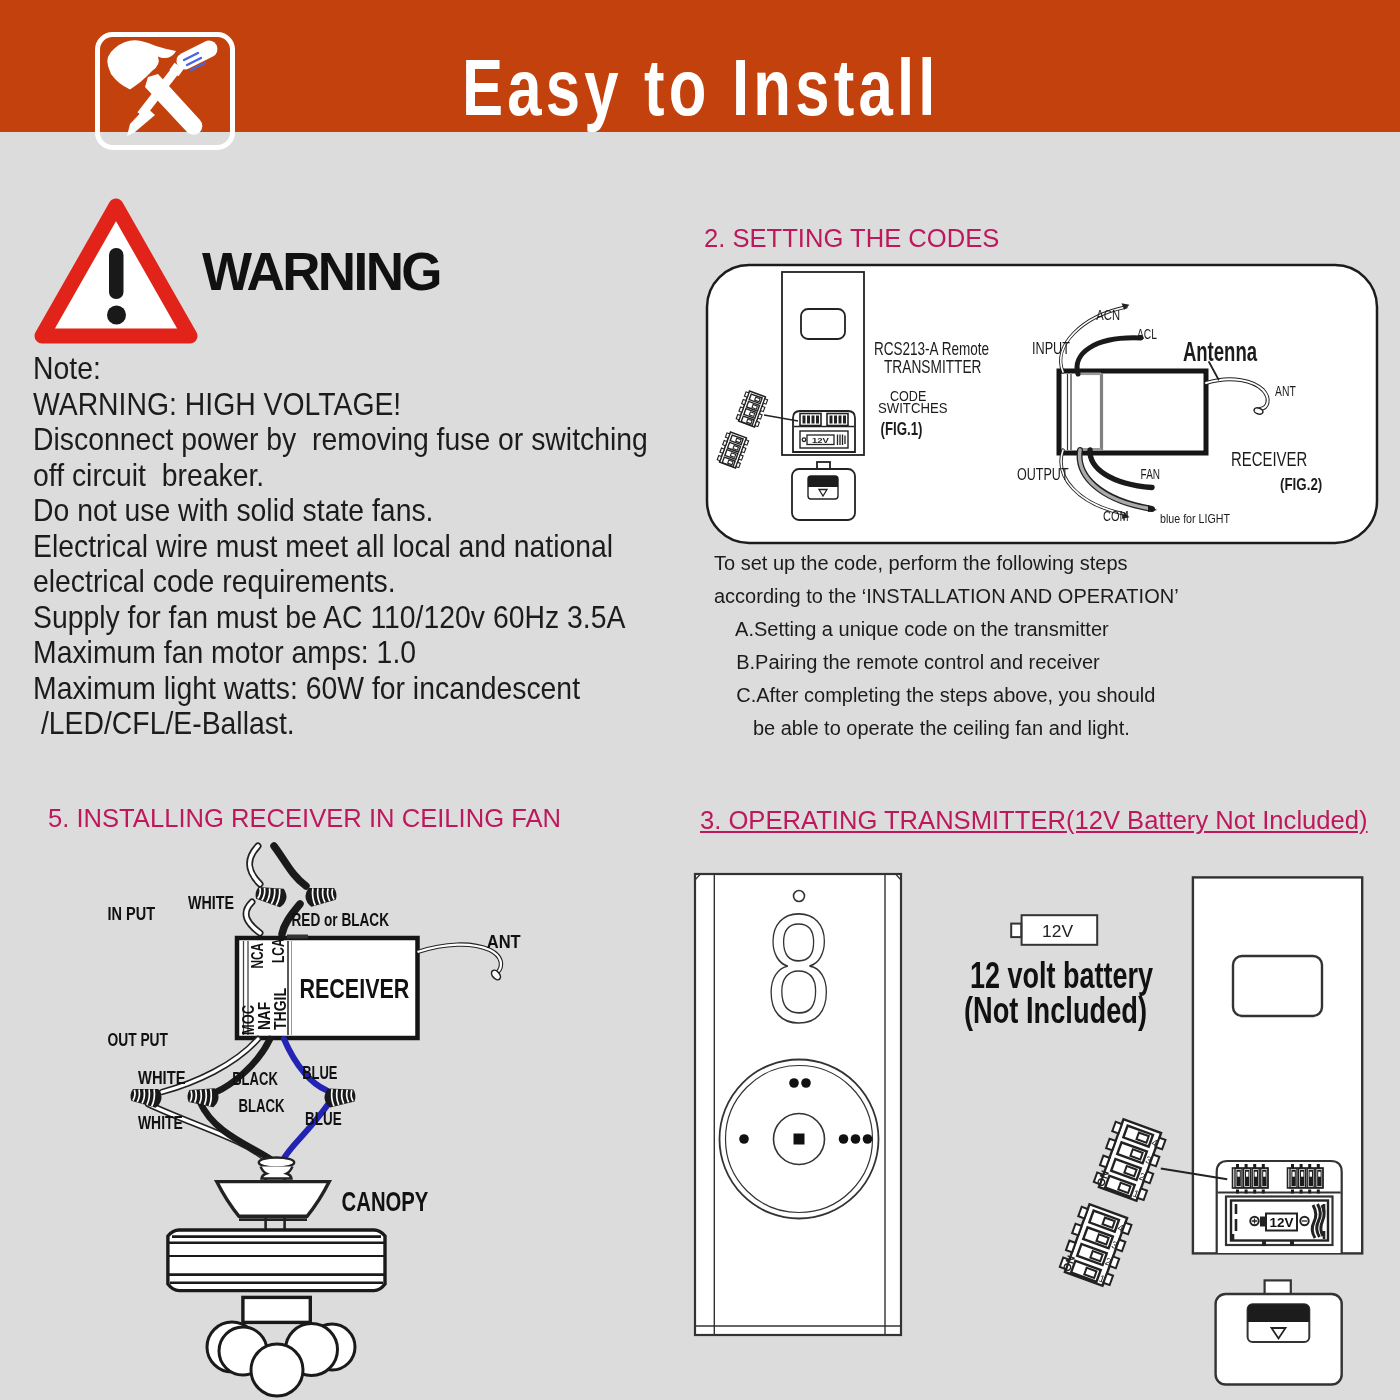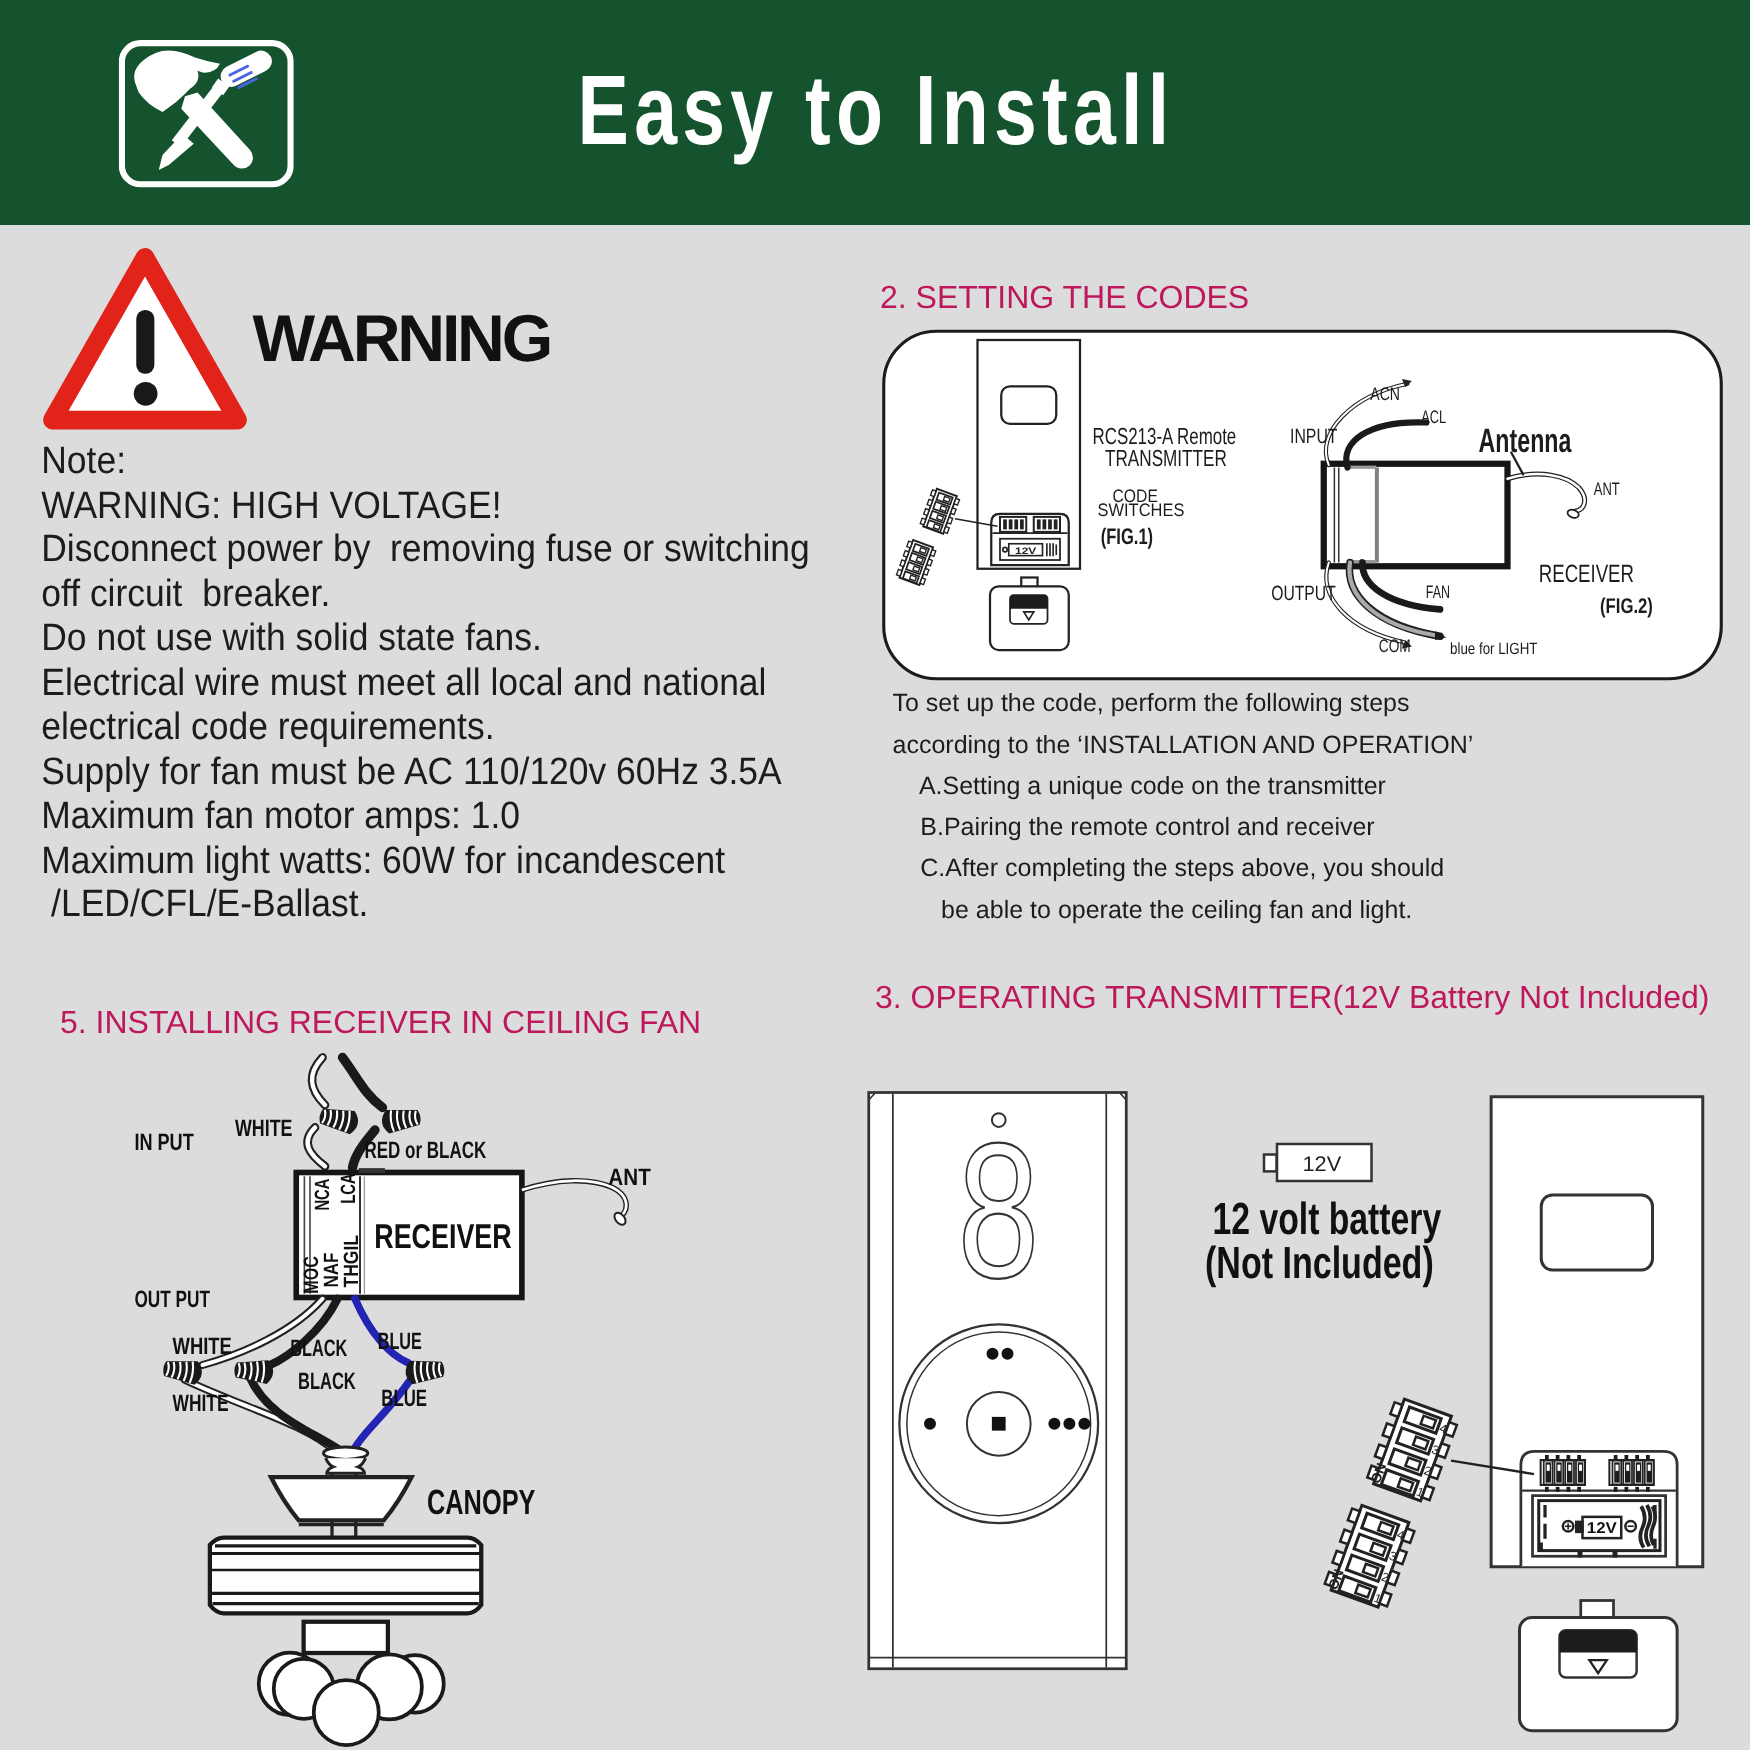--- a/index.html
+++ b/index.html
@@ -1,19 +1,19 @@
 <!DOCTYPE html>
 <html><head>
 <meta charset="utf-8">
 <style>
 * { margin:0; padding:0; box-sizing:border-box; }
 html,body { width:1400px; height:1400px; }
 body { background:#dcdcdd; font-family:"Liberation Sans",sans-serif; position:relative; overflow:hidden; color:#1c1c1c; }
 .abs { position:absolute; }
-#banner { position:absolute; left:0; top:0; width:1400px; height:180px; background:#14532d; }
+#banner { position:absolute; left:0; top:0; width:1400px; height:132px; background:#c2410c; }
 #bannertxt { position:absolute; left:462px; top:48px; font-size:79px; font-weight:bold; color:#fff; letter-spacing:5.4px; line-height:79px; transform:scaleX(0.78); transform-origin:0 0; }
 #warntxt { position:absolute; left:202px; top:232px; font-size:53px; font-weight:bold; color:#111; line-height:79px; letter-spacing:-2.6px;}
 #notes { position:absolute; left:33px; top:351px; font-size:30.5px; line-height:35.5px; color:#1c1c1c; white-space:pre; transform:scaleX(0.93); transform-origin:0 0; }
 .h2 { position:absolute; font-size:25.6px; color:#be185d; }
 #steps { position:absolute; left:714px; top:547px; font-size:20px; line-height:33px; color:#1c1c1c; white-space:pre; }
 </style>
 </head>
 <body>
 <div id="banner">
   <svg class="abs" style="left:95px; top:32px;" width="140" height="118" viewBox="0 0 140 118">
@@ -49,21 +49,21 @@
 Do not use with solid state fans.
 Electrical wire must meet all local and national
 electrical code requirements.
 Supply for fan must be AC 110/120v 60Hz 3.5A
 Maximum fan motor amps: 1.0
 Maximum light watts: 60W for incandescent
  /LED/CFL/E-Ballast.</div>
 
 <div class="h2" style="left:48px; top:803.5px;">5. INSTALLING RECEIVER IN CEILING FAN</div>
 <div class="h2" style="left:704px; top:224px;">2. SETTING THE CODES</div>
-<div class="h2" style="left:700px; top:784px;">3. OPERATING TRANSMITTER(12V Battery Not Included)</div>
+<div class="h2" style="left:700px; top:806px;text-decoration:underline;">3. OPERATING TRANSMITTER(12V Battery Not Included)</div>
 
 <div id="steps">To set up the code, perform the following steps
 according to the ‘INSTALLATION AND OPERATION’
     A.Setting a unique code on the transmitter
     B.Pairing the remote control and receiver
     C.After completing the steps above, you should
        be able to operate the ceiling fan and light.</div>
 
 <svg id="codesbox" class="abs" style="left:700px; top:258px;" width="684" height="292" viewBox="0 0 684 292" fill="none">
   <rect x="7" y="7" width="670" height="278" rx="42" fill="#fff" stroke="#1c1c1c" stroke-width="2.5"></rect>

